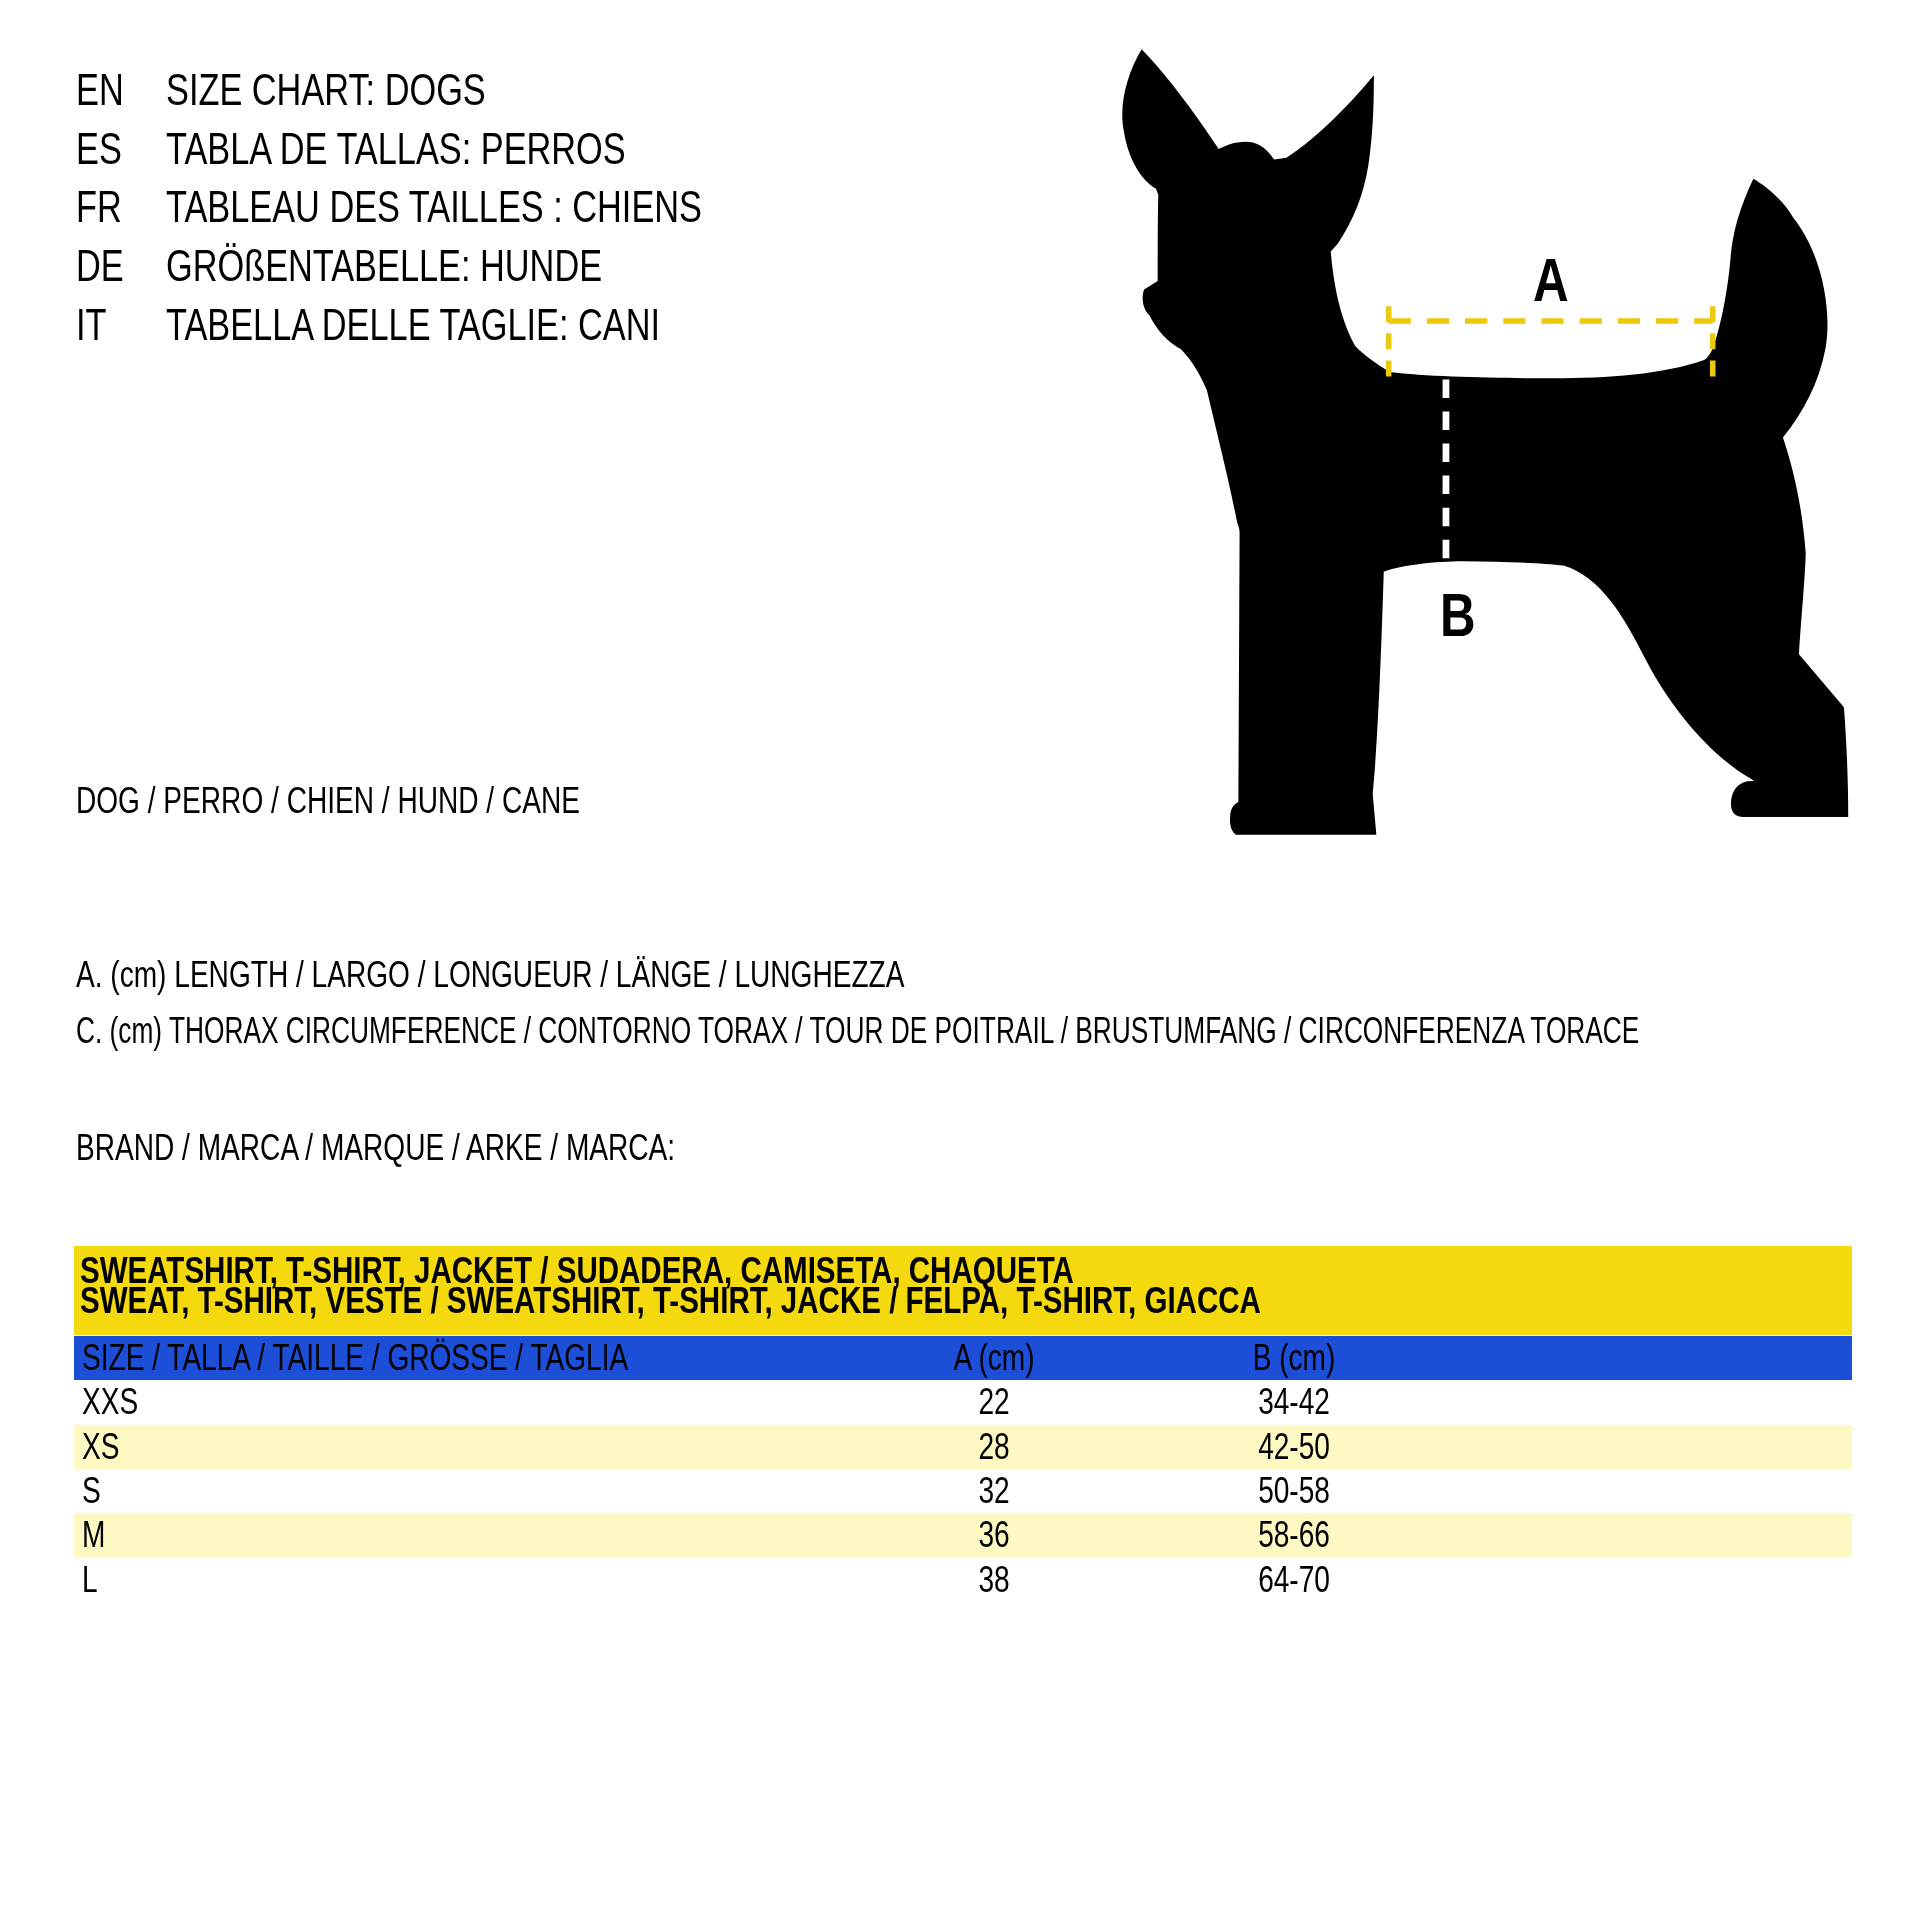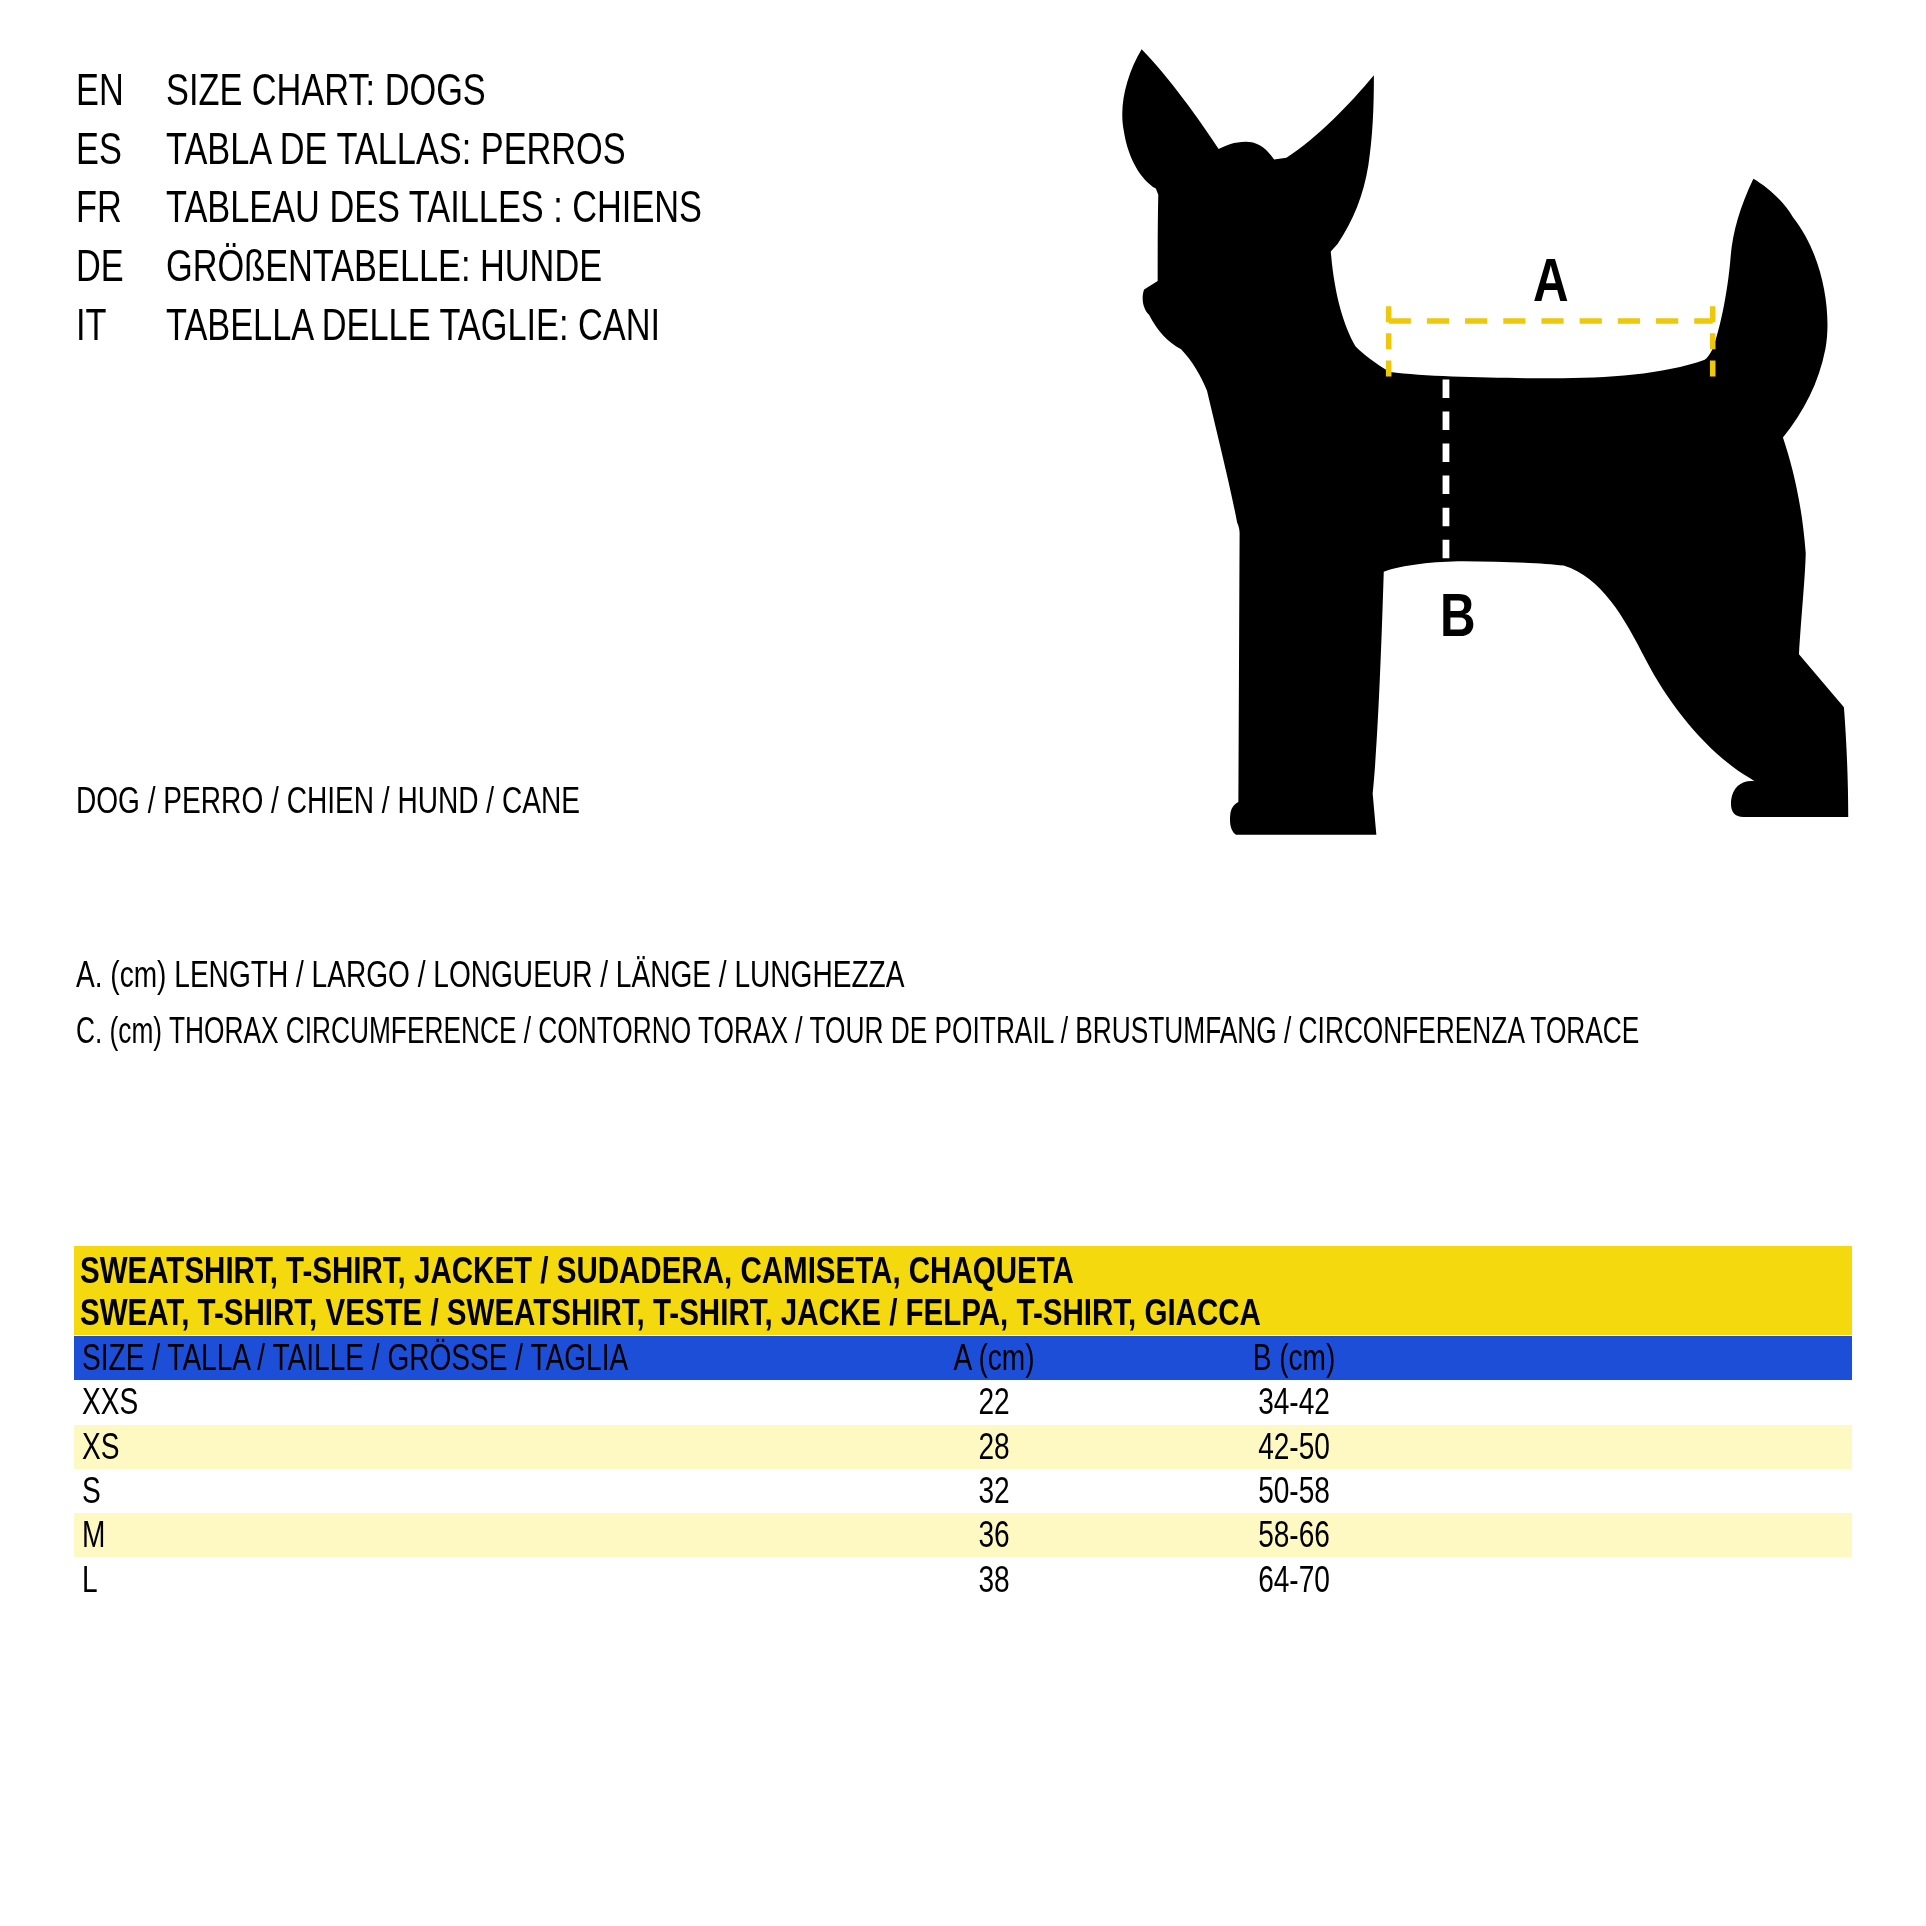--- a/index.html
+++ b/index.html
@@ -126,26 +126,29 @@
     <span class="cx">DOG / PERRO / CHIEN / HUND / CANE</span>
   </div>
 
   <div class="caption-line" style="top:945px">
     <span class="cx">A. (cm) LENGTH / LARGO / LONGUEUR / LÄNGE / LUNGHEZZA</span>
   </div>
   <div class="caption-line" style="top:1001px">
     <span class="cxt">C. (cm) THORAX CIRCUMFERENCE / CONTORNO TORAX / TOUR DE POITRAIL / BRUSTUMFANG / CIRCONFERENZA TORACE</span>
   </div>
 
+  <div class="caption-line" style="top:1118px">
+    <span class="cx">BRAND / MARCA / MARQUE / ARKE / MARCA:</span>
+  </div>
 
   <div class="banner">
     <div class="banner-line" style="top:4.3px">
       <span class="cxb">SWEATSHIRT, T-SHIRT, JACKET / SUDADERA, CAMISETA, CHAQUETA</span>
     </div>
-    <div class="banner-line" style="top:46px">
+    <div class="banner-line" style="top:34px">
       <span class="cxb">SWEAT, T-SHIRT, VESTE / SWEATSHIRT, T-SHIRT, JACKE / FELPA, T-SHIRT, GIACCA</span>
     </div>
   </div>
 
   <div class="thead">
     <span class="cell-size">
         <span class="cx">SIZE / TALLA / TAILLE / GRÖSSE / TAGLIA</span>
       </span>
     <span class="cell-a">
         <span class="cxc">A (cm)</span>

